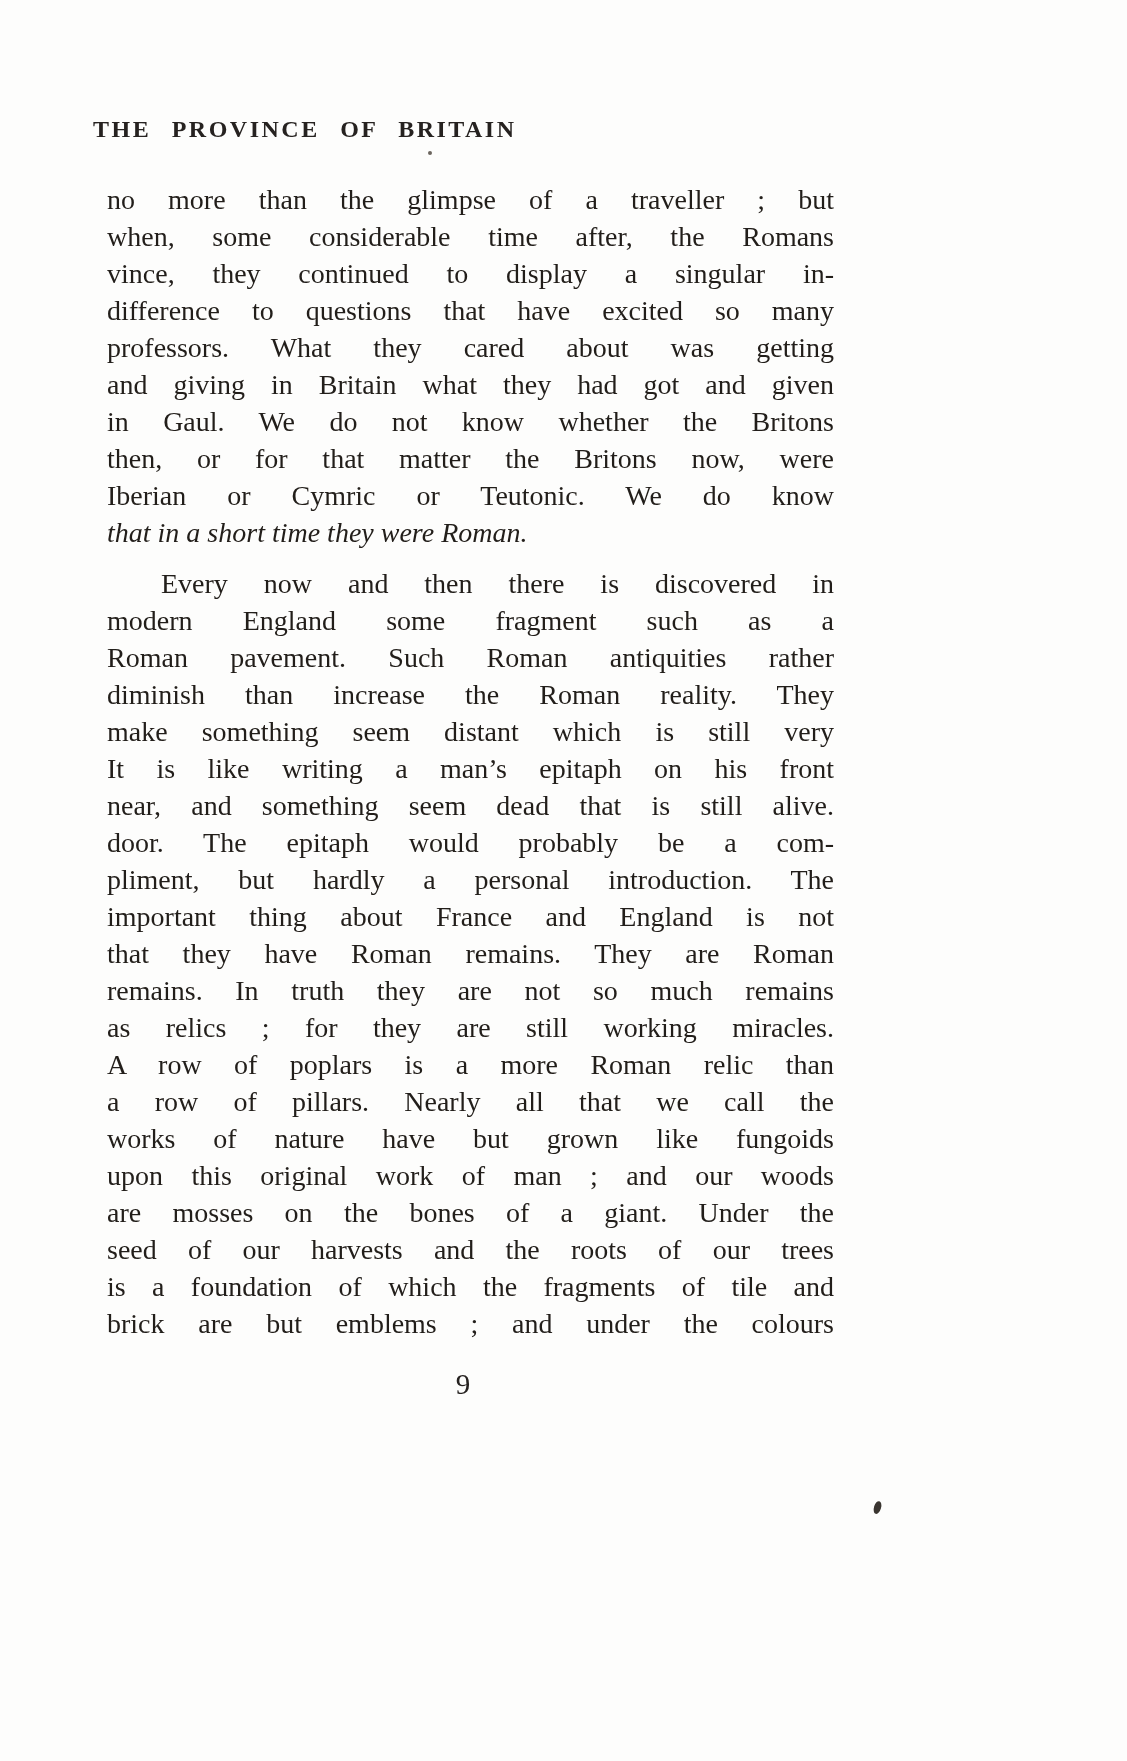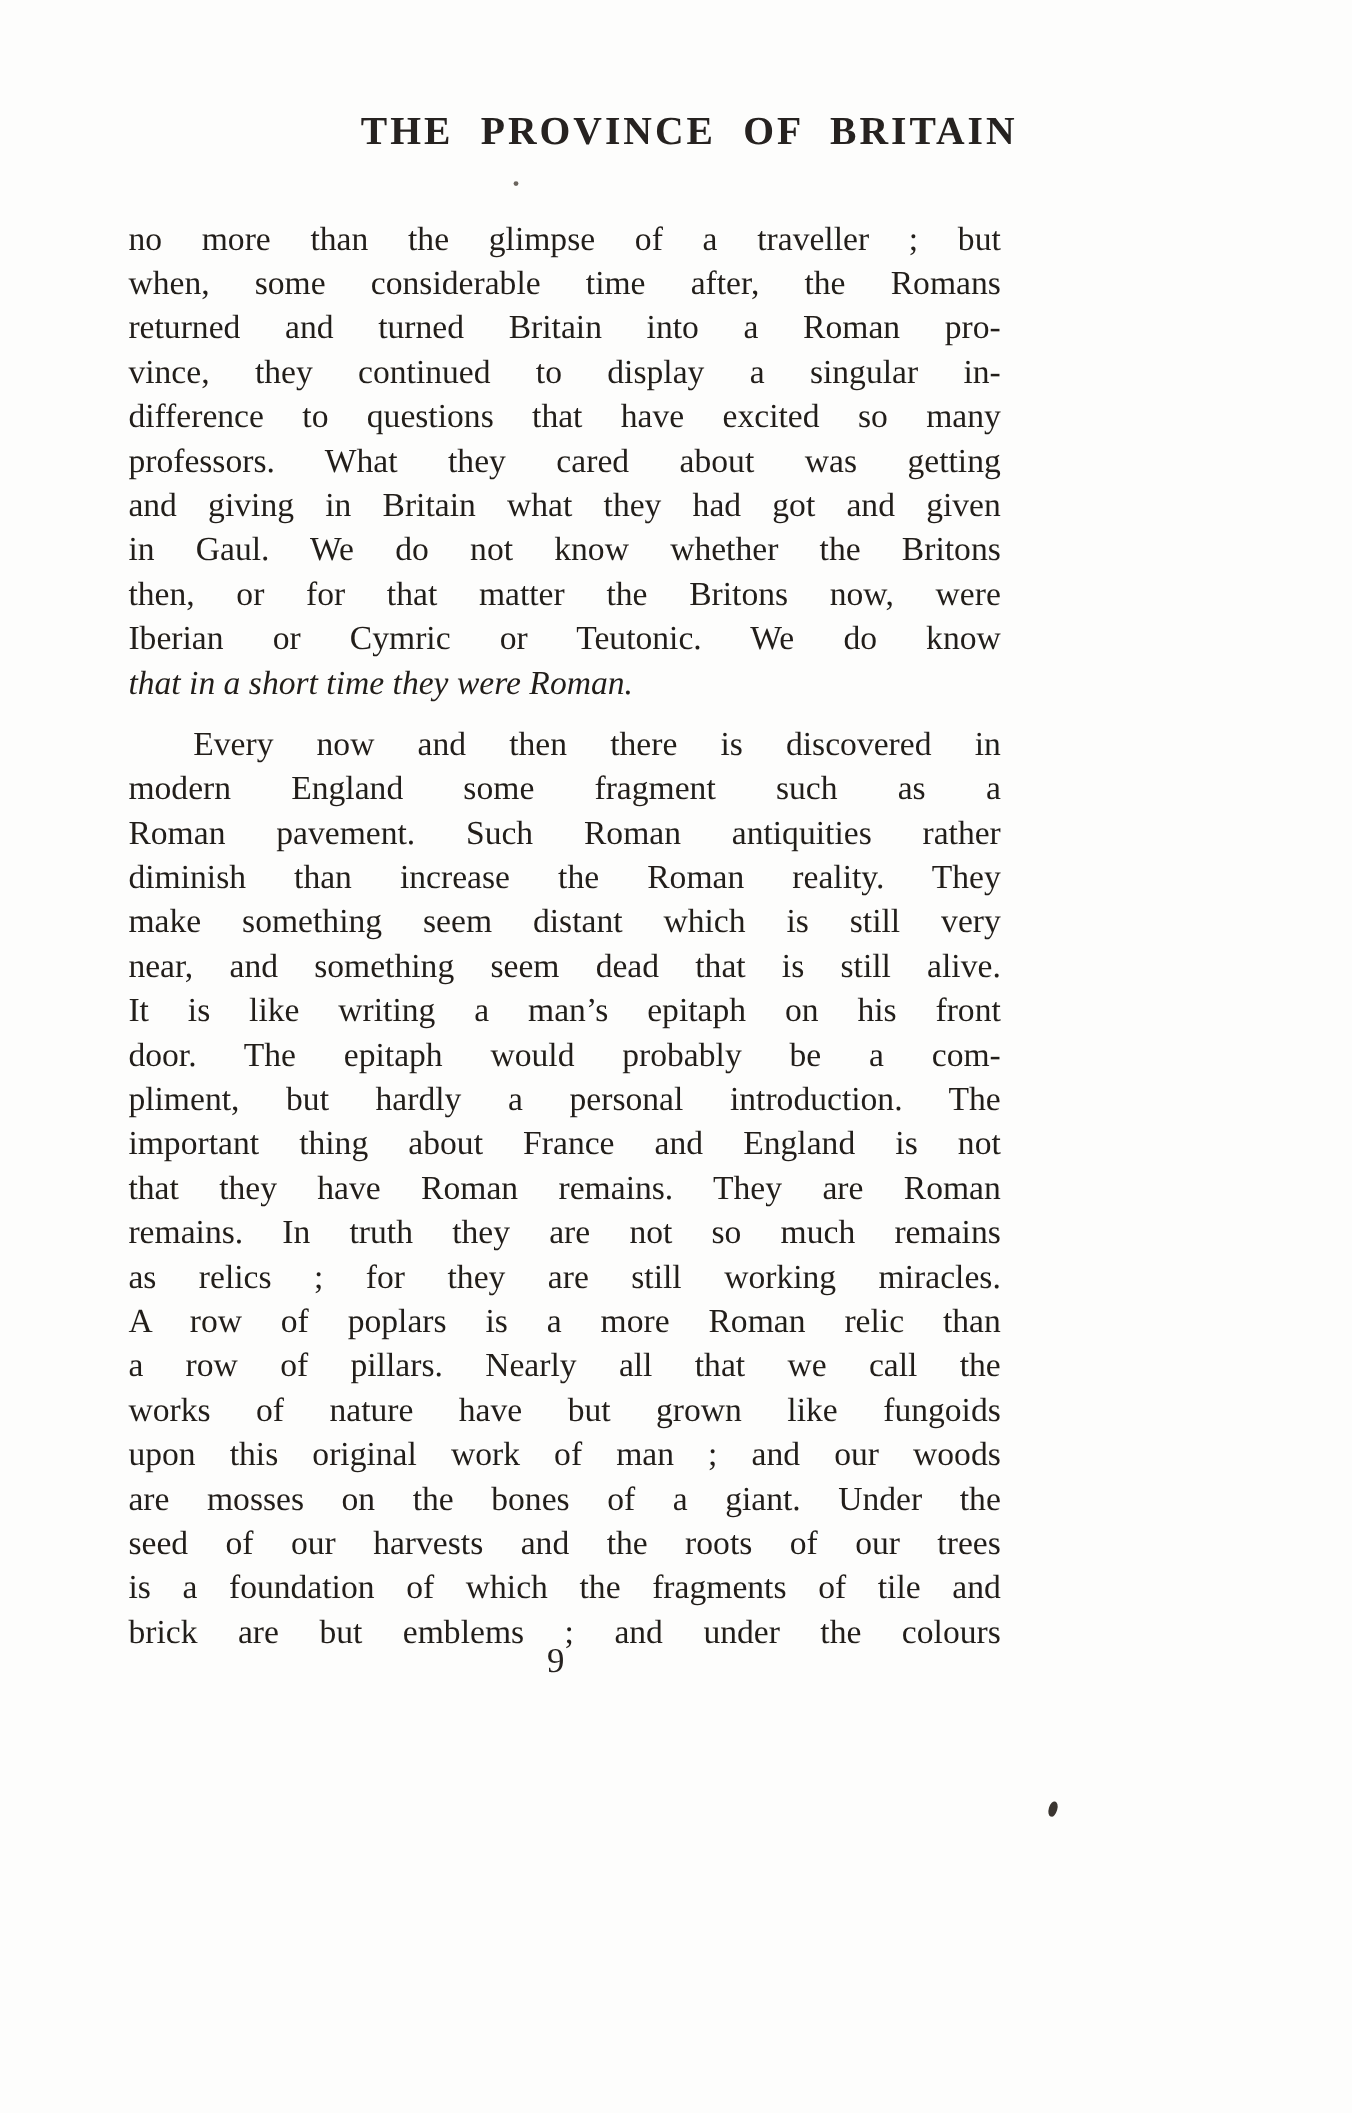--- a/index.html
+++ b/index.html
@@ -12,26 +12,26 @@
     width: 1127px;
     height: 1761px;
     margin: 0 auto;
     background: #fdfdfc;
     color: #221e1a;
     font-family: "Liberation Serif", "DejaVu Serif", serif;
     overflow: hidden;
   }
   .title {
     position: absolute;
-    top: 92px;
+    top: 116px;
     left: 93px;
     width: 755px;
     margin: 0;
-    text-align: right;
-    font-size: 33px;
+    text-align: left;
+    font-size: 24px;
     font-weight: 600;
     letter-spacing: 2.5px;
     word-spacing: 12px;
     color: #262220;
   }
   .print-dot {
     position: absolute;
     left: 428px;
     top: 151px;
     width: 4px;
@@ -85,38 +85,37 @@
 <div class="scan-page">
 
   <h1 class="title">THE PROVINCE OF BRITAIN</h1>
 
   <div class="print-dot"></div>
 
   <div class="text-block">
     <div class="paragraph endp">
         <div class="line">no more than the glimpse of a traveller ; but</div>
         <div class="line">when, some considerable time after, the Romans</div>
-        <div class="line">returned and turned Britain into a Roman pro-</div>
         <div class="line">vince, they continued to display a singular in-</div>
         <div class="line">difference to questions that have excited so many</div>
         <div class="line">professors. What they cared about was getting</div>
         <div class="line">and giving in Britain what they had got and given</div>
         <div class="line">in Gaul. We do not know whether the Britons</div>
         <div class="line">then, or for that matter the Britons now, were</div>
         <div class="line">Iberian or Cymric or Teutonic. We do know</div>
         <div class="line">that in a short time they were Roman.</div>
       </div>
     <div class="paragraph indent-first">
         <div class="line">Every now and then there is discovered in</div>
         <div class="line">modern England some fragment such as a</div>
         <div class="line">Roman pavement. Such Roman antiquities rather</div>
         <div class="line">diminish than increase the Roman reality. They</div>
         <div class="line">make something seem distant which is still very</div>
+        <div class="line">It is like writing a man’s epitaph on his front</div>
         <div class="line">near, and something seem dead that is still alive.</div>
-        <div class="line">It is like writing a man’s epitaph on his front</div>
         <div class="line">door. The epitaph would probably be a com-</div>
         <div class="line">pliment, but hardly a personal introduction. The</div>
         <div class="line">important thing about France and England is not</div>
         <div class="line">that they have Roman remains. They are Roman</div>
         <div class="line">remains. In truth they are not so much remains</div>
         <div class="line">as relics ; for they are still working miracles.</div>
         <div class="line">A row of poplars is a more Roman relic than</div>
         <div class="line">a row of pillars. Nearly all that we call the</div>
         <div class="line">works of nature have but grown like fungoids</div>
         <div class="line">upon this original work of man ; and our woods</div>

